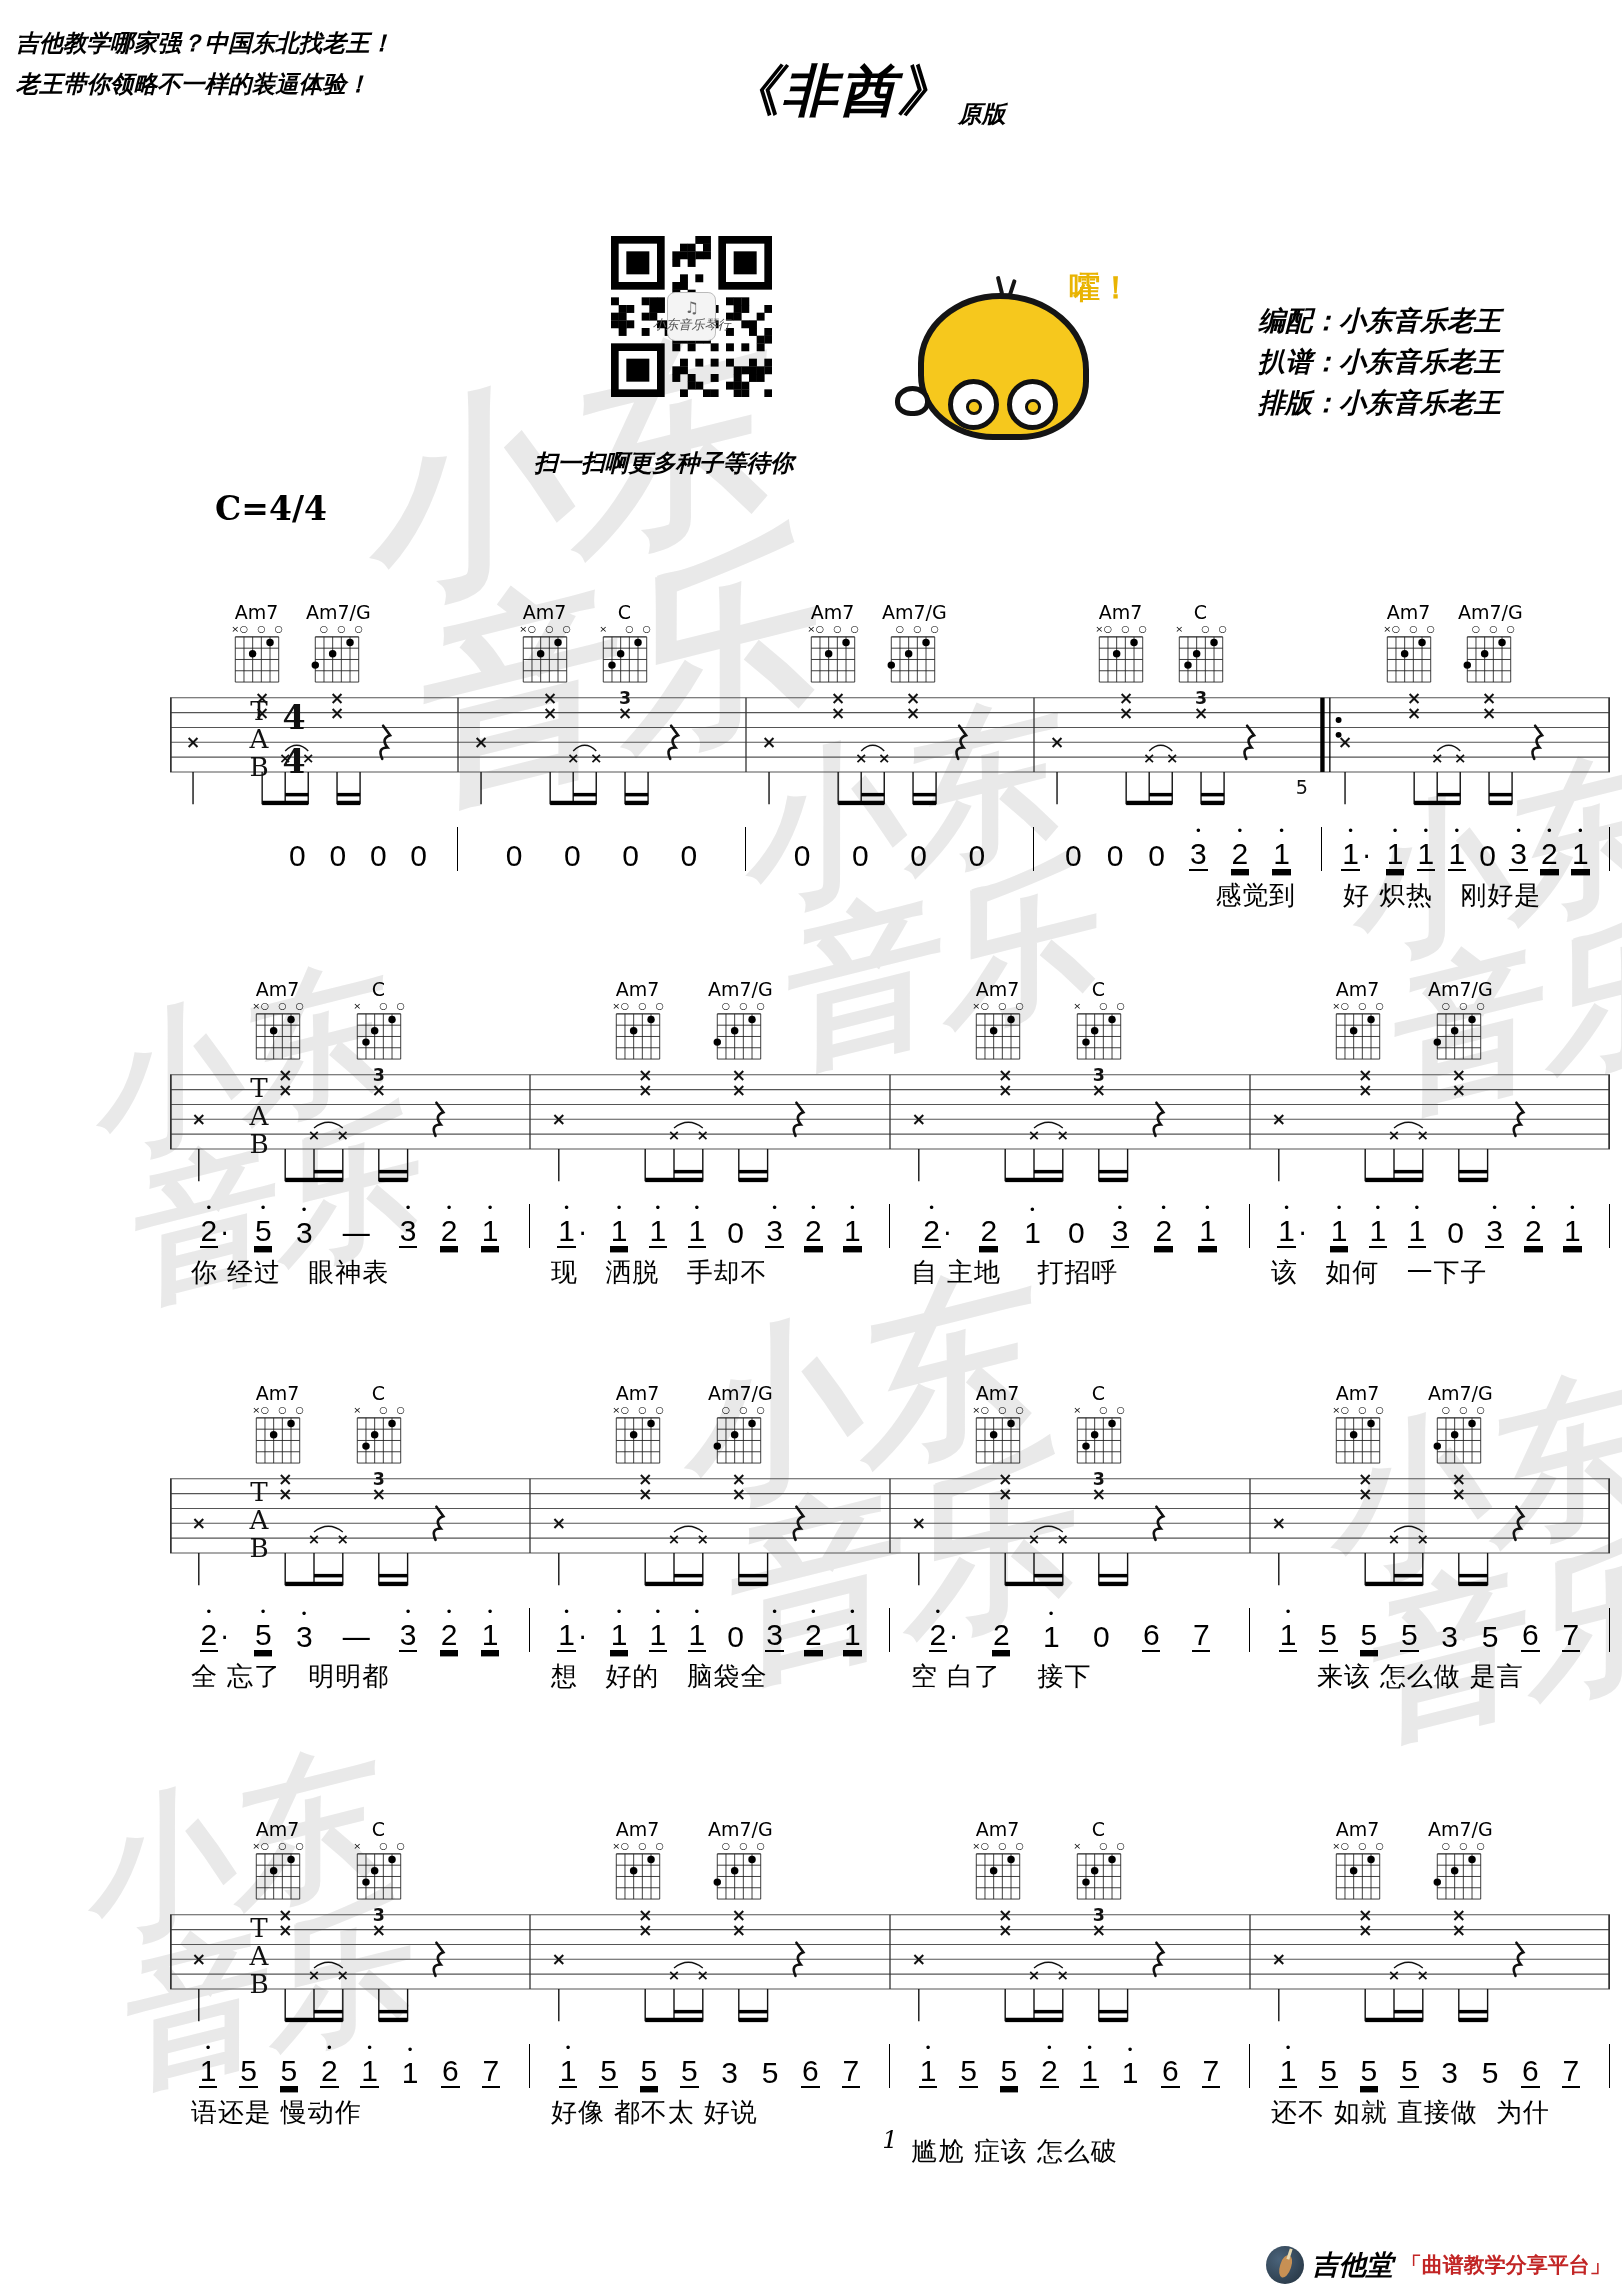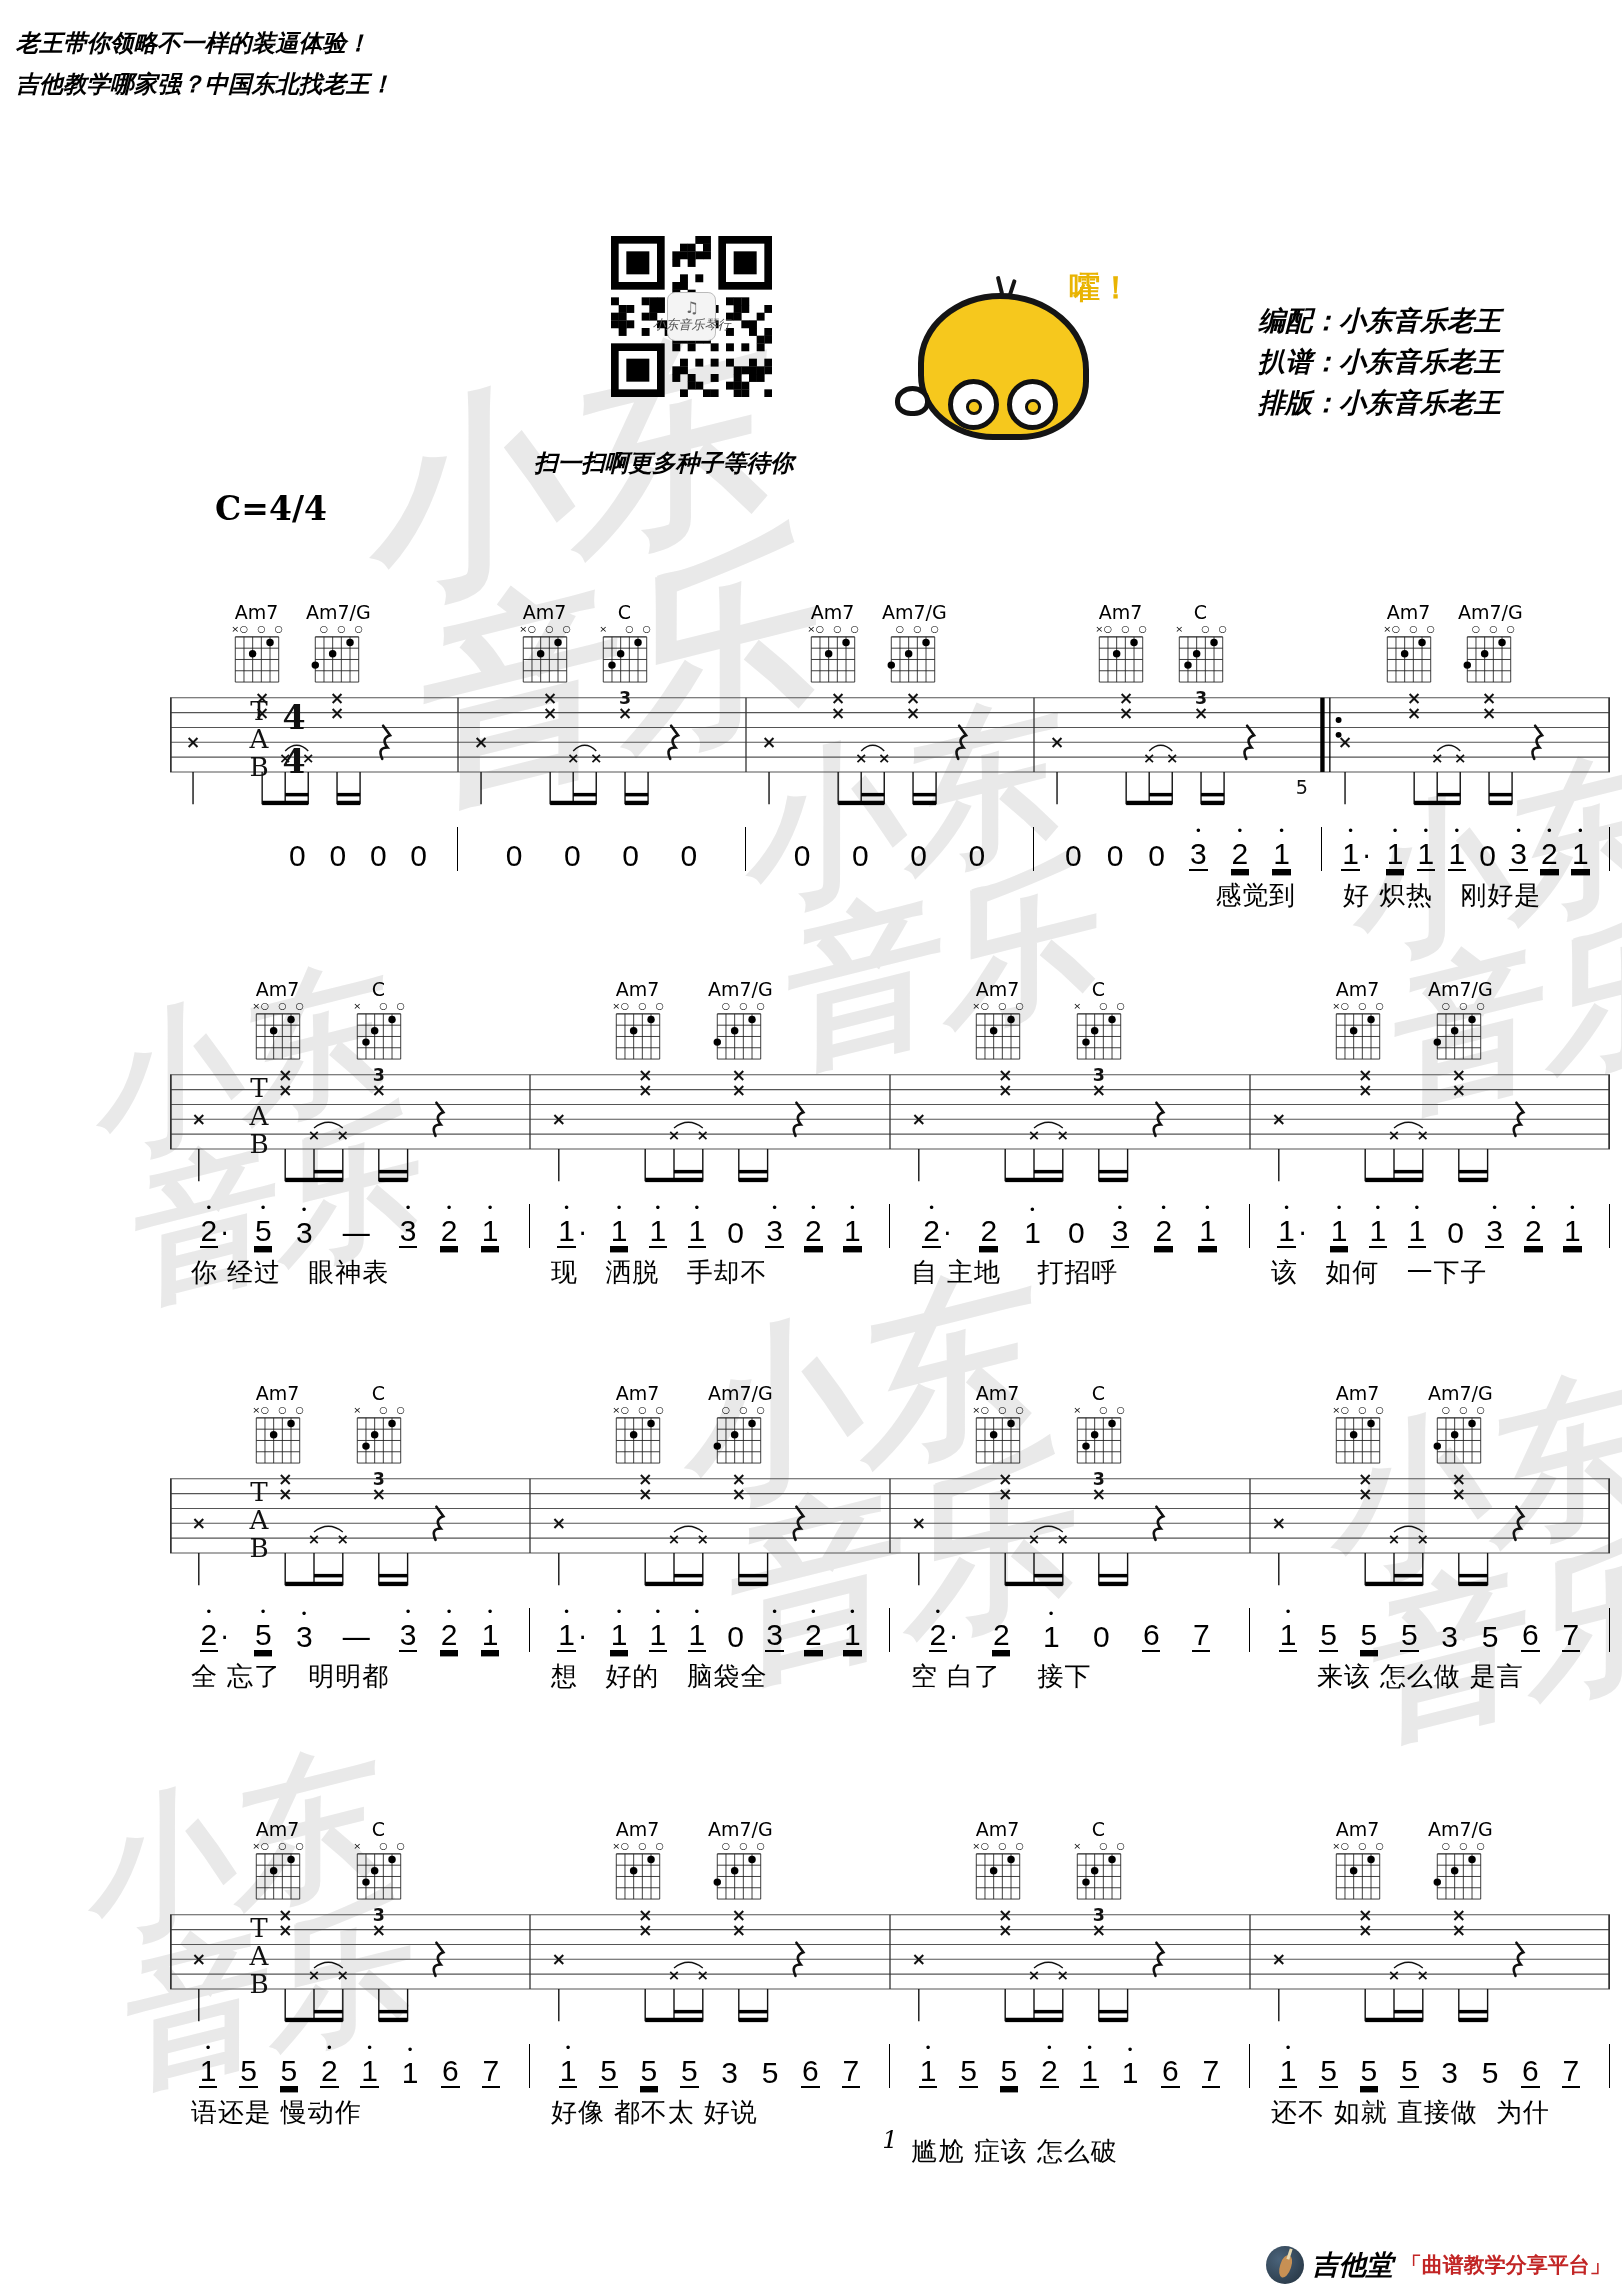--- a/index.html
+++ b/index.html
@@ -78,24 +78,27 @@
   .fguitar:before{content:"";position:absolute;left:4.4px;top:-7px;width:2.6px;height:10.5px;background:#e8d9b0;}
   .fbrand{font-size:27px;font-weight:bold;font-style:italic;}
   .fsub{font-size:21px;color:#c22525;font-weight:bold;}
 </style>
 </head>
 <body>
 
 <div class="page">
 
   <div class="slogan">
+    <div>吉他教学哪家强？中国东北找老王！</div>
     <div>老王带你领略不一样的装逼体验！</div>
-    <div>吉他教学哪家强？中国东北找老王！</div>
   </div>
 
+  <div class="title-wrap">
+    <span class="title-main">《非酋》</span><span class="title-suffix">原版</span>
+  </div>
 
 
   <div class="qr">
     <svg id="qrsvg" width="161" height="161" viewBox="0 0 184 184">
         <rect x="0" y="70.0952380952381" width="9.061904761904763" height="9.061904761904763" fill="#000"></rect>
         <rect x="0" y="87.61904761904762" width="9.061904761904763" height="9.061904761904763" fill="#000"></rect>
         <rect x="0" y="96.3809523809524" width="9.061904761904763" height="9.061904761904763" fill="#000"></rect>
         <rect x="8.761904761904763" y="78.85714285714286" width="9.061904761904763" height="9.061904761904763" fill="#000"></rect>
         <rect x="8.761904761904763" y="87.61904761904762" width="9.061904761904763" height="9.061904761904763" fill="#000"></rect>
         <rect x="8.761904761904763" y="96.3809523809524" width="9.061904761904763" height="9.061904761904763" fill="#000"></rect>

